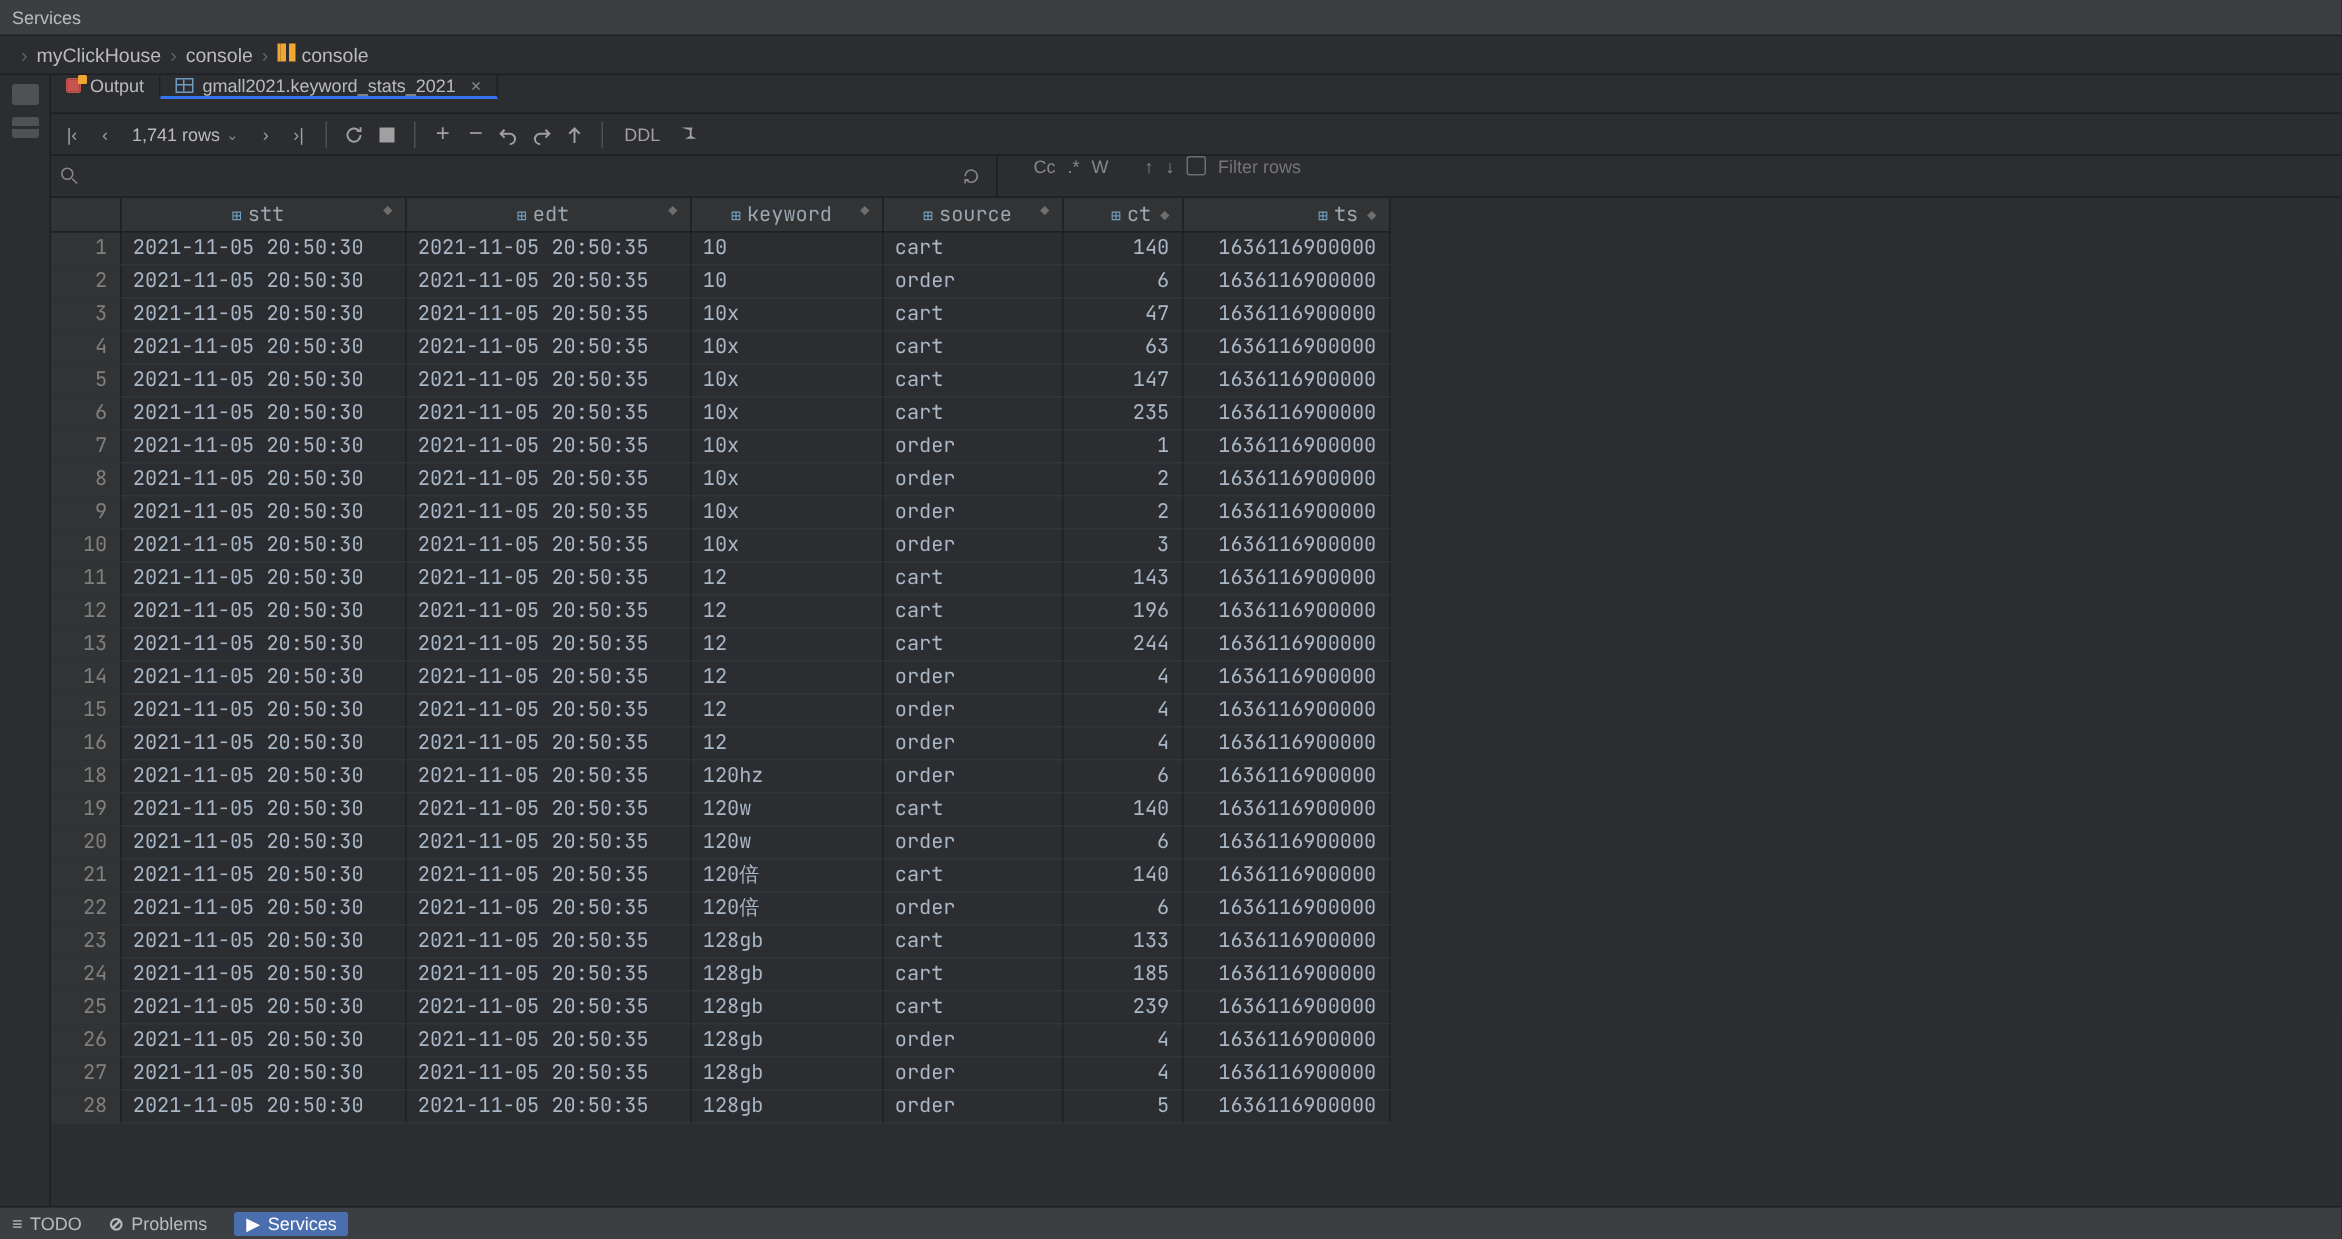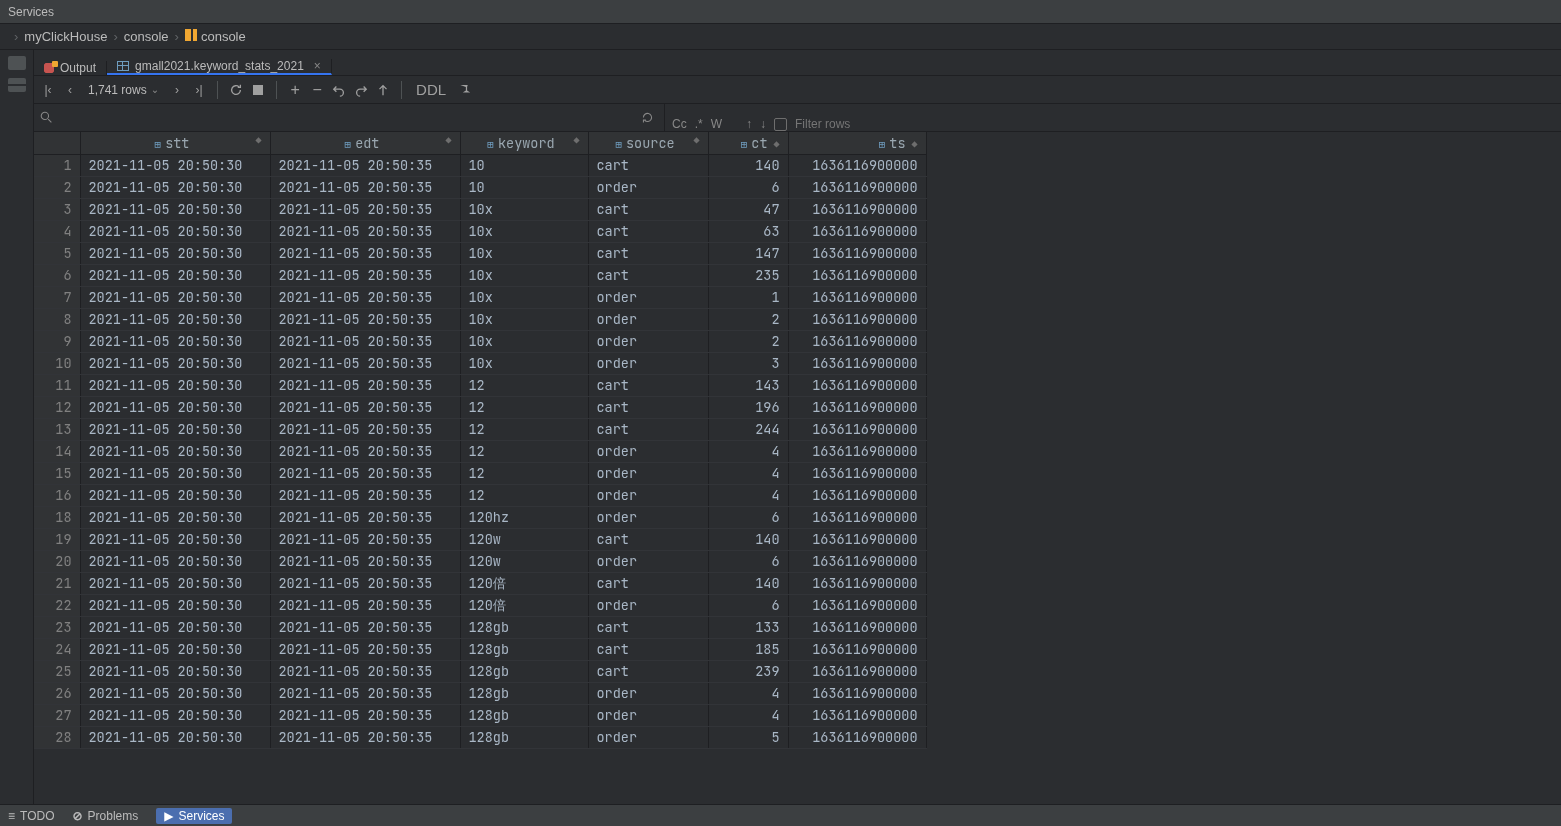--- a/index.html
+++ b/index.html
@@ -50,21 +50,21 @@
     padding-top: 6px;
     gap:8px;
   }
   .gutter-btn { width:18px; height:14px; background:#4e5254; border-radius:2px; cursor:pointer;}
   .content-col { flex:1; display:flex; flex-direction:column; min-width:0; }
   .tabs-row {
     height: 26px;
     background: #2b2d30;
     border-bottom: 1px solid #1e1f22;
     display:flex;
-    align-items: flex-end;
+    align-items: flex-start;
   }
   .tab {
     display:flex; align-items:center; gap:6px;
     padding: 0 10px;
     color:#bbbbbb;
     font-size:12px;
     border-right:1px solid #1e1f22;
     cursor:pointer;
     position: relative;
   }
@@ -81,35 +81,35 @@
     background: #2b2d30;
     border-bottom: 1px solid #1e1f22;
     display:flex;
     align-items:center;
     gap: 2px;
     padding: 0 4px;
     color:#a0a0a0;
   }
   .tb-sep { width:1px; height:18px; background:#4e5254; margin: 0 6px;}
   .tb-btn { width:20px; height:20px; display:flex; align-items:center; justify-content:center; cursor:pointer; border-radius:3px;}
-  .tb-text-btn { padding:0 6px; height:20px; display:flex; align-items:center; cursor:pointer; border-radius:3px; font-size:15px;}
+  .tb-text-btn { padding:0 6px; height:20px; display:flex; align-items:center; cursor:pointer; border-radius:3px; font-size:12px;}
   .arrow { font-size:12px; }
   .rowcount { font-size:12px; color:#bbbbbb; padding: 0 6px; display:flex; align-items:center; gap:4px; cursor:pointer;}
   .rowcount .chev{ font-size:10px; color:#888;}
   .filter-row {
     height: 28px;
     background: #2b2d30;
     border-bottom: 1px solid #1e1f22;
     display:flex;
     align-items:stretch;
   }
   .filter-left { flex:0 0 630px; display:flex; align-items:center; padding-left:6px; position: relative;}
   .filter-left .search-icon { color:#888; font-size:13px; margin-right:6px;}
   .filter-left .reload-icon { position:absolute; right:10px; color:#888; font-size:13px; cursor:pointer;}
-  .filter-right { flex:1; display:flex; align-items:flex-end; border-left:1px solid #1e1f22; padding-left:7px; gap:8px; color:#888; font-size:12px;}
+  .filter-right { flex:1; display:flex; align-items:flex-start; border-left:1px solid #1e1f22; padding-left:24px; gap:8px; color:#888; font-size:12px;}
   .filter-right .txtbtn { cursor:pointer; }
   .filter-right .checkbox { width:13px; height:13px; border:1px solid #6e6e6e; border-radius:2px; display:inline-block; }
   .filter-input { background:transparent; border:none; color:#bbb; font-size:12px; outline:none; flex:1; }
   .grid-wrap { flex:1; overflow:auto; background:#2b2d30; }
   table.grid { border-collapse: collapse; font-family: "JetBrains Mono","Consolas",monospace; font-size:13.5px; }
   table.grid th, table.grid td { border-right:1px solid #1e1f22; border-bottom:1px solid #323438; height:22px; padding: 0 8px; white-space:nowrap;}
   table.grid thead th { background:#313335; color:#9aa7b0; font-weight:normal; position:sticky; top:0; border-bottom:1px solid #1e1f22;}
   table.grid thead th .col-icon{ color:#6e9cbe; margin-right:4px; font-size:11px;}
   table.grid thead th .sort{ float:right; color:#6e6e6e; font-size:10px;}
   table.grid thead th:first-child, table.grid tbody td:first-child{

